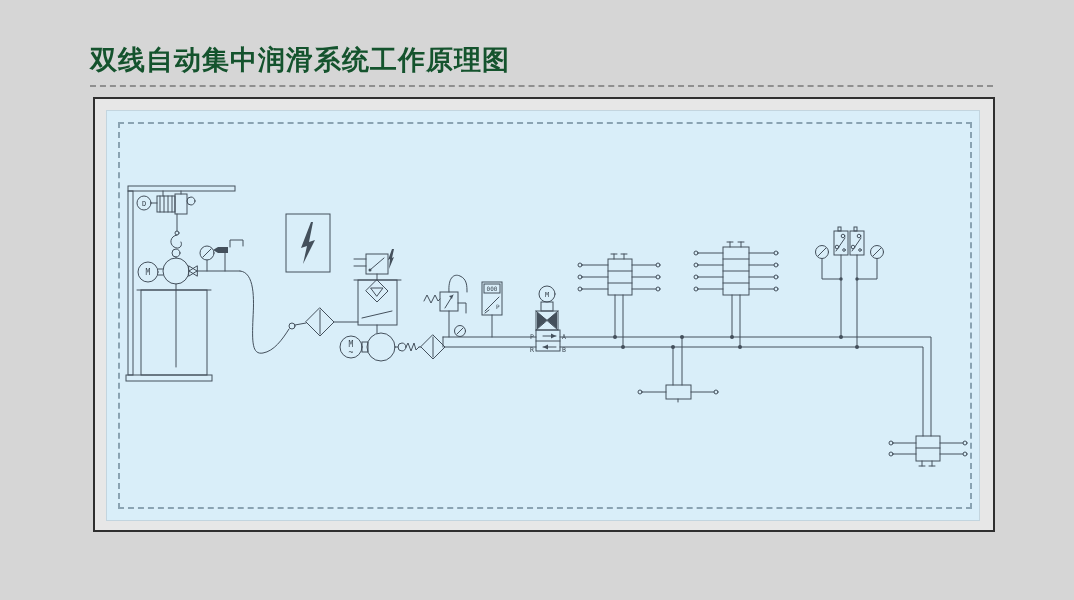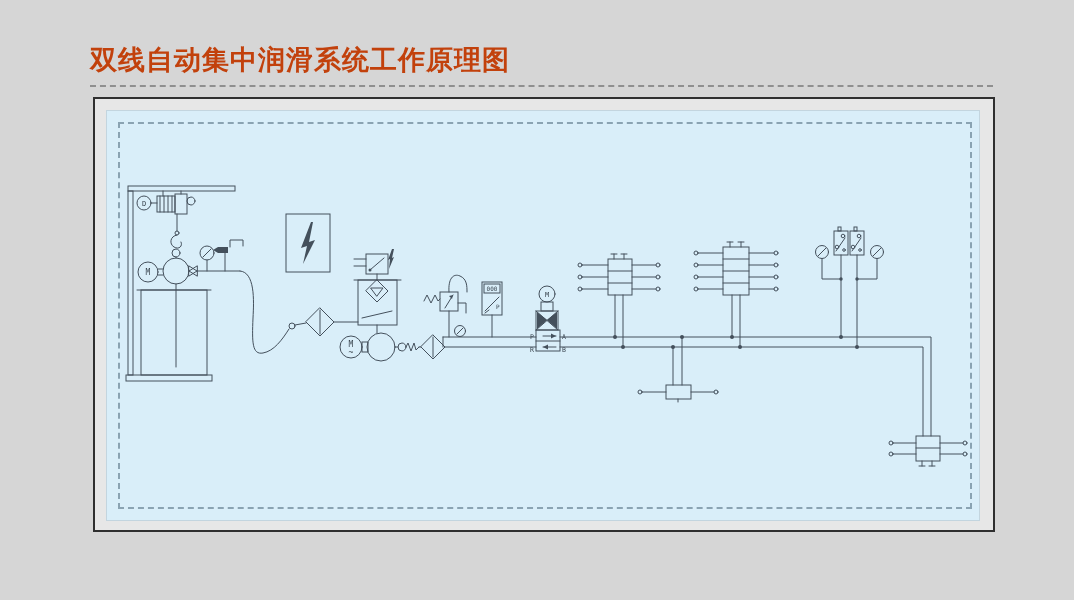--- a/index.html
+++ b/index.html
@@ -3,21 +3,21 @@
 <meta charset="utf-8">
 <style>
   html,body{margin:0;padding:0;}
   body{
     width:1074px;height:600px;position:relative;overflow:hidden;
     background:#d6d6d6;
     font-family:"DejaVu Sans","Liberation Sans",sans-serif;
   }
   .page-title{
     position:absolute;left:90px;top:42px;
-    font-size:27px;font-weight:bold;color:#c2410c;letter-spacing:1px;
+    font-size:27px;font-weight:bold;color:#14532d;letter-spacing:1px;
     font-family:"DejaVu Sans","Liberation Sans",sans-serif;
   }
   .title-rule{
     position:absolute;left:90px;top:85px;width:903px;height:0;
     border-top:2px dashed #8f8f8f;
   }
   .frame{
     position:absolute;left:93px;top:97px;width:902px;height:435px;
     border:2px solid #2f2f2f;background:#e7e7e7;box-sizing:border-box;
   }

